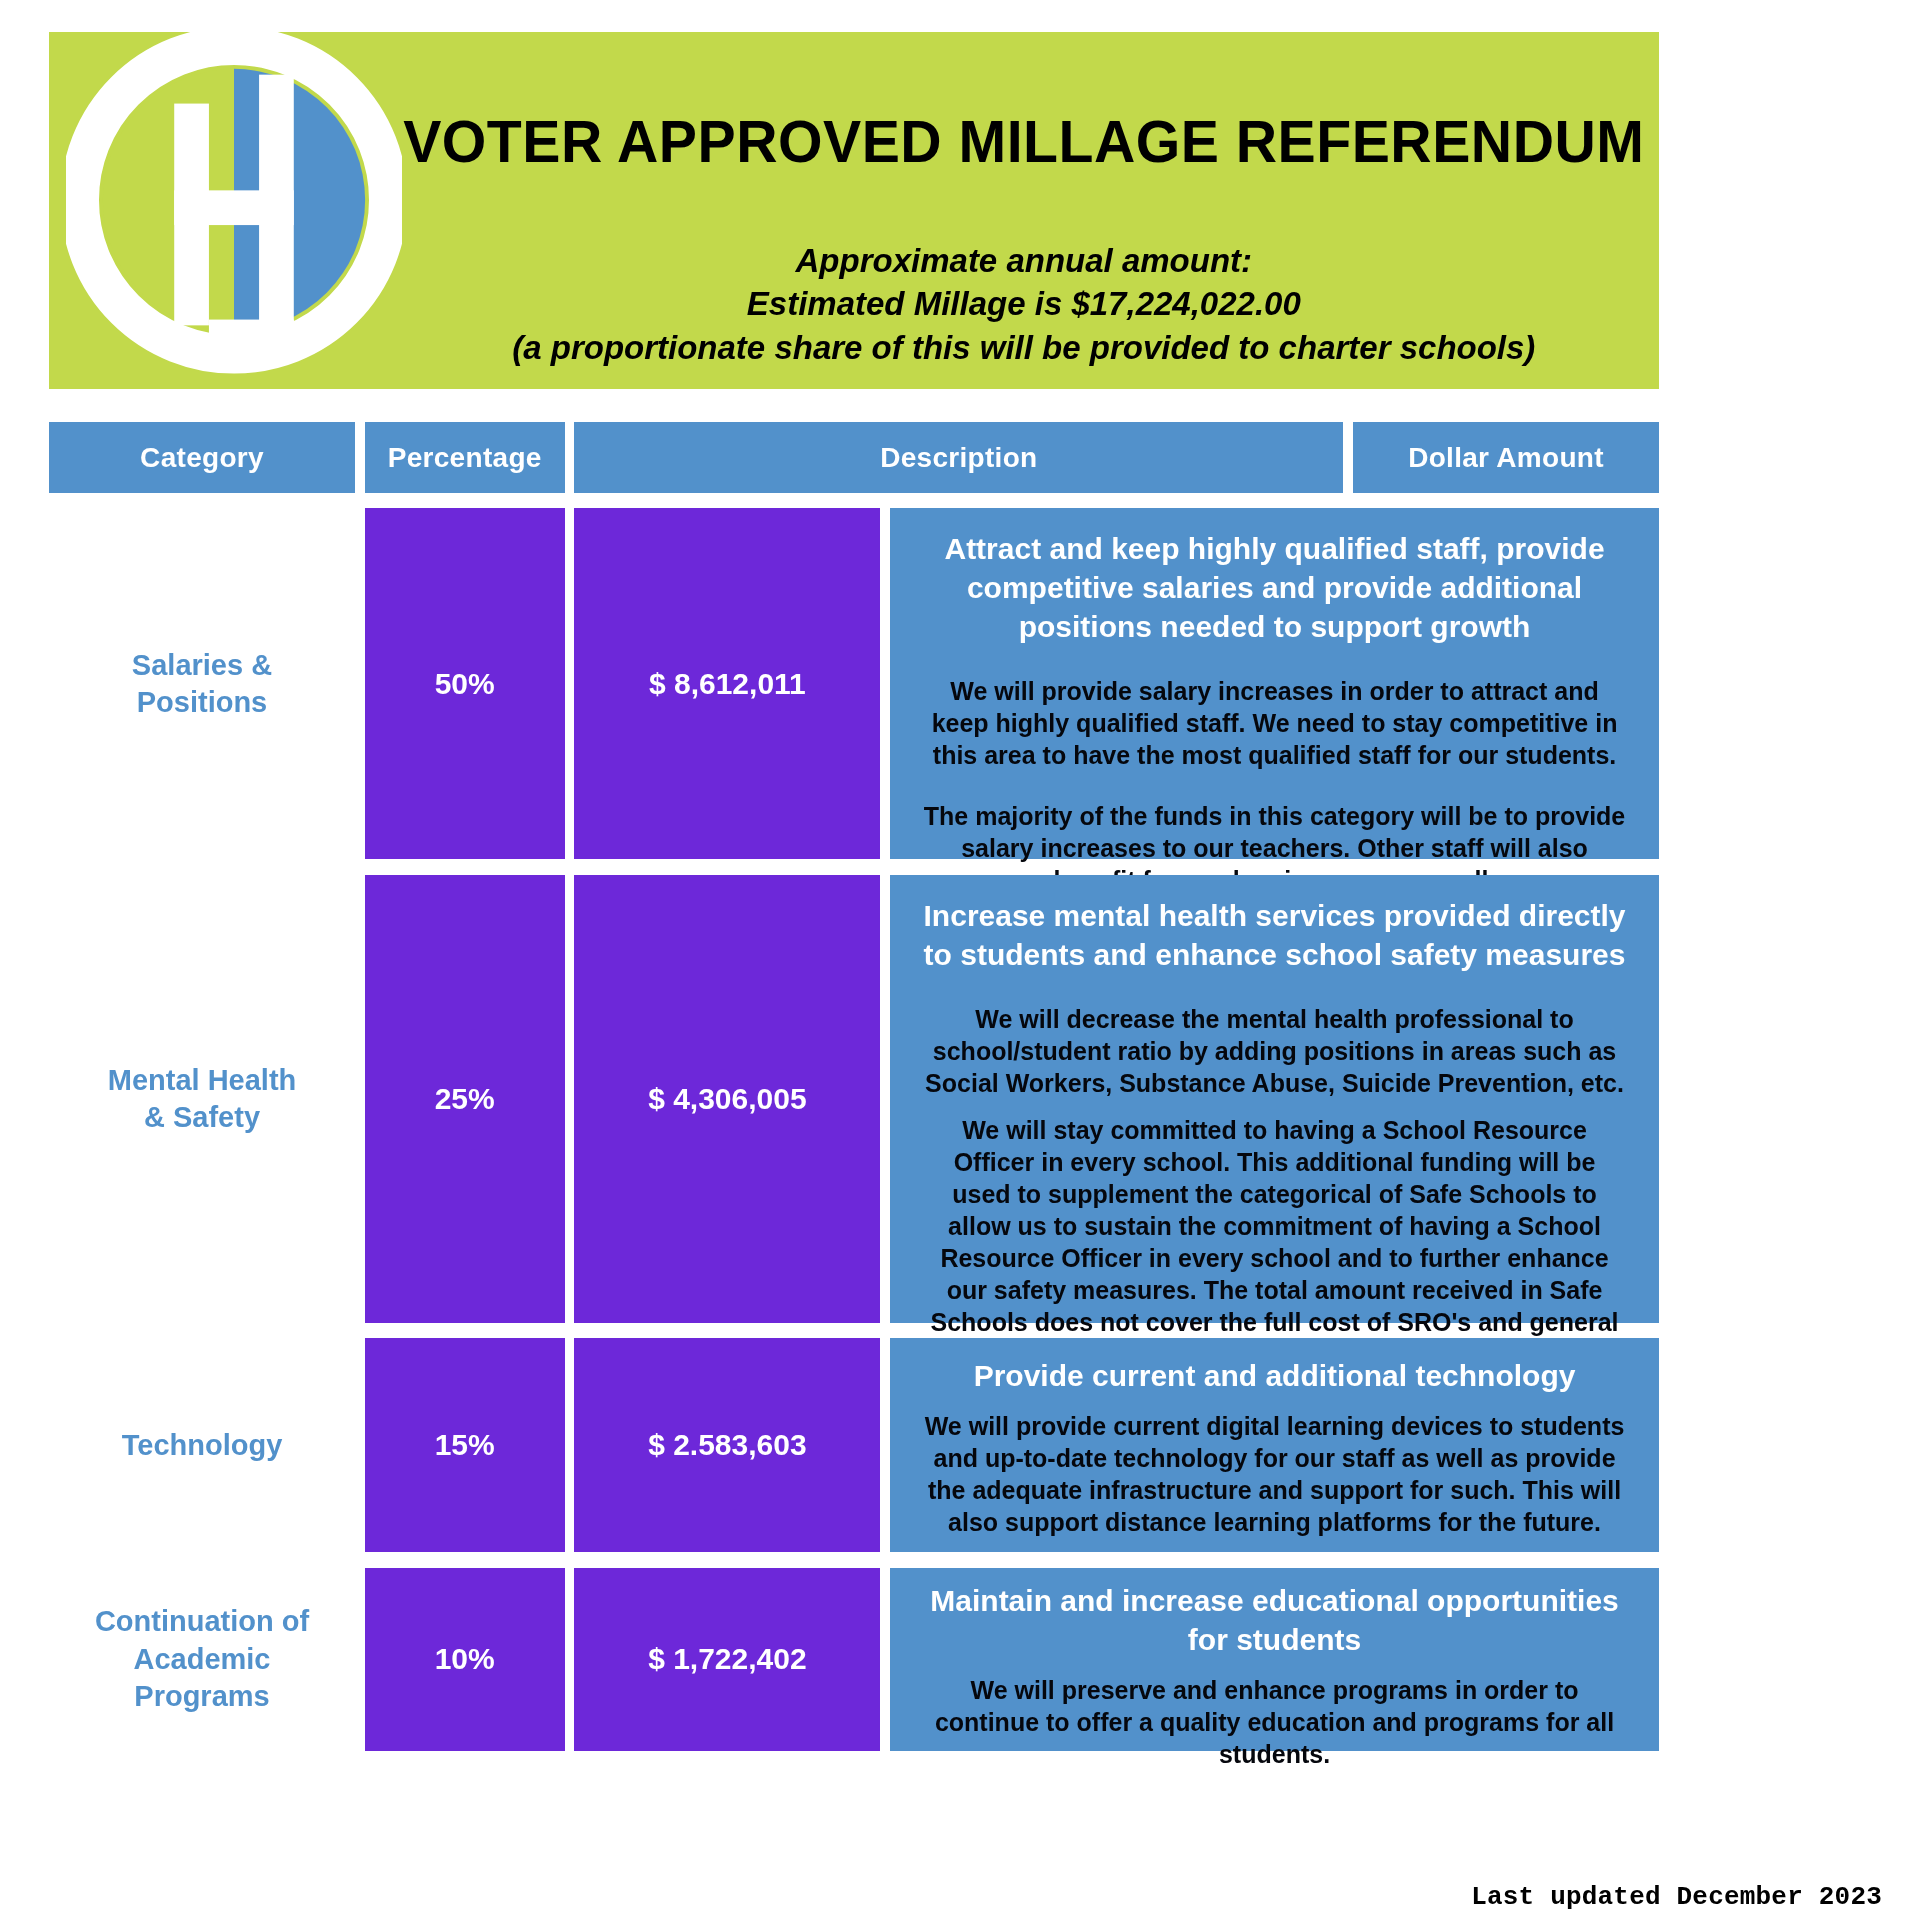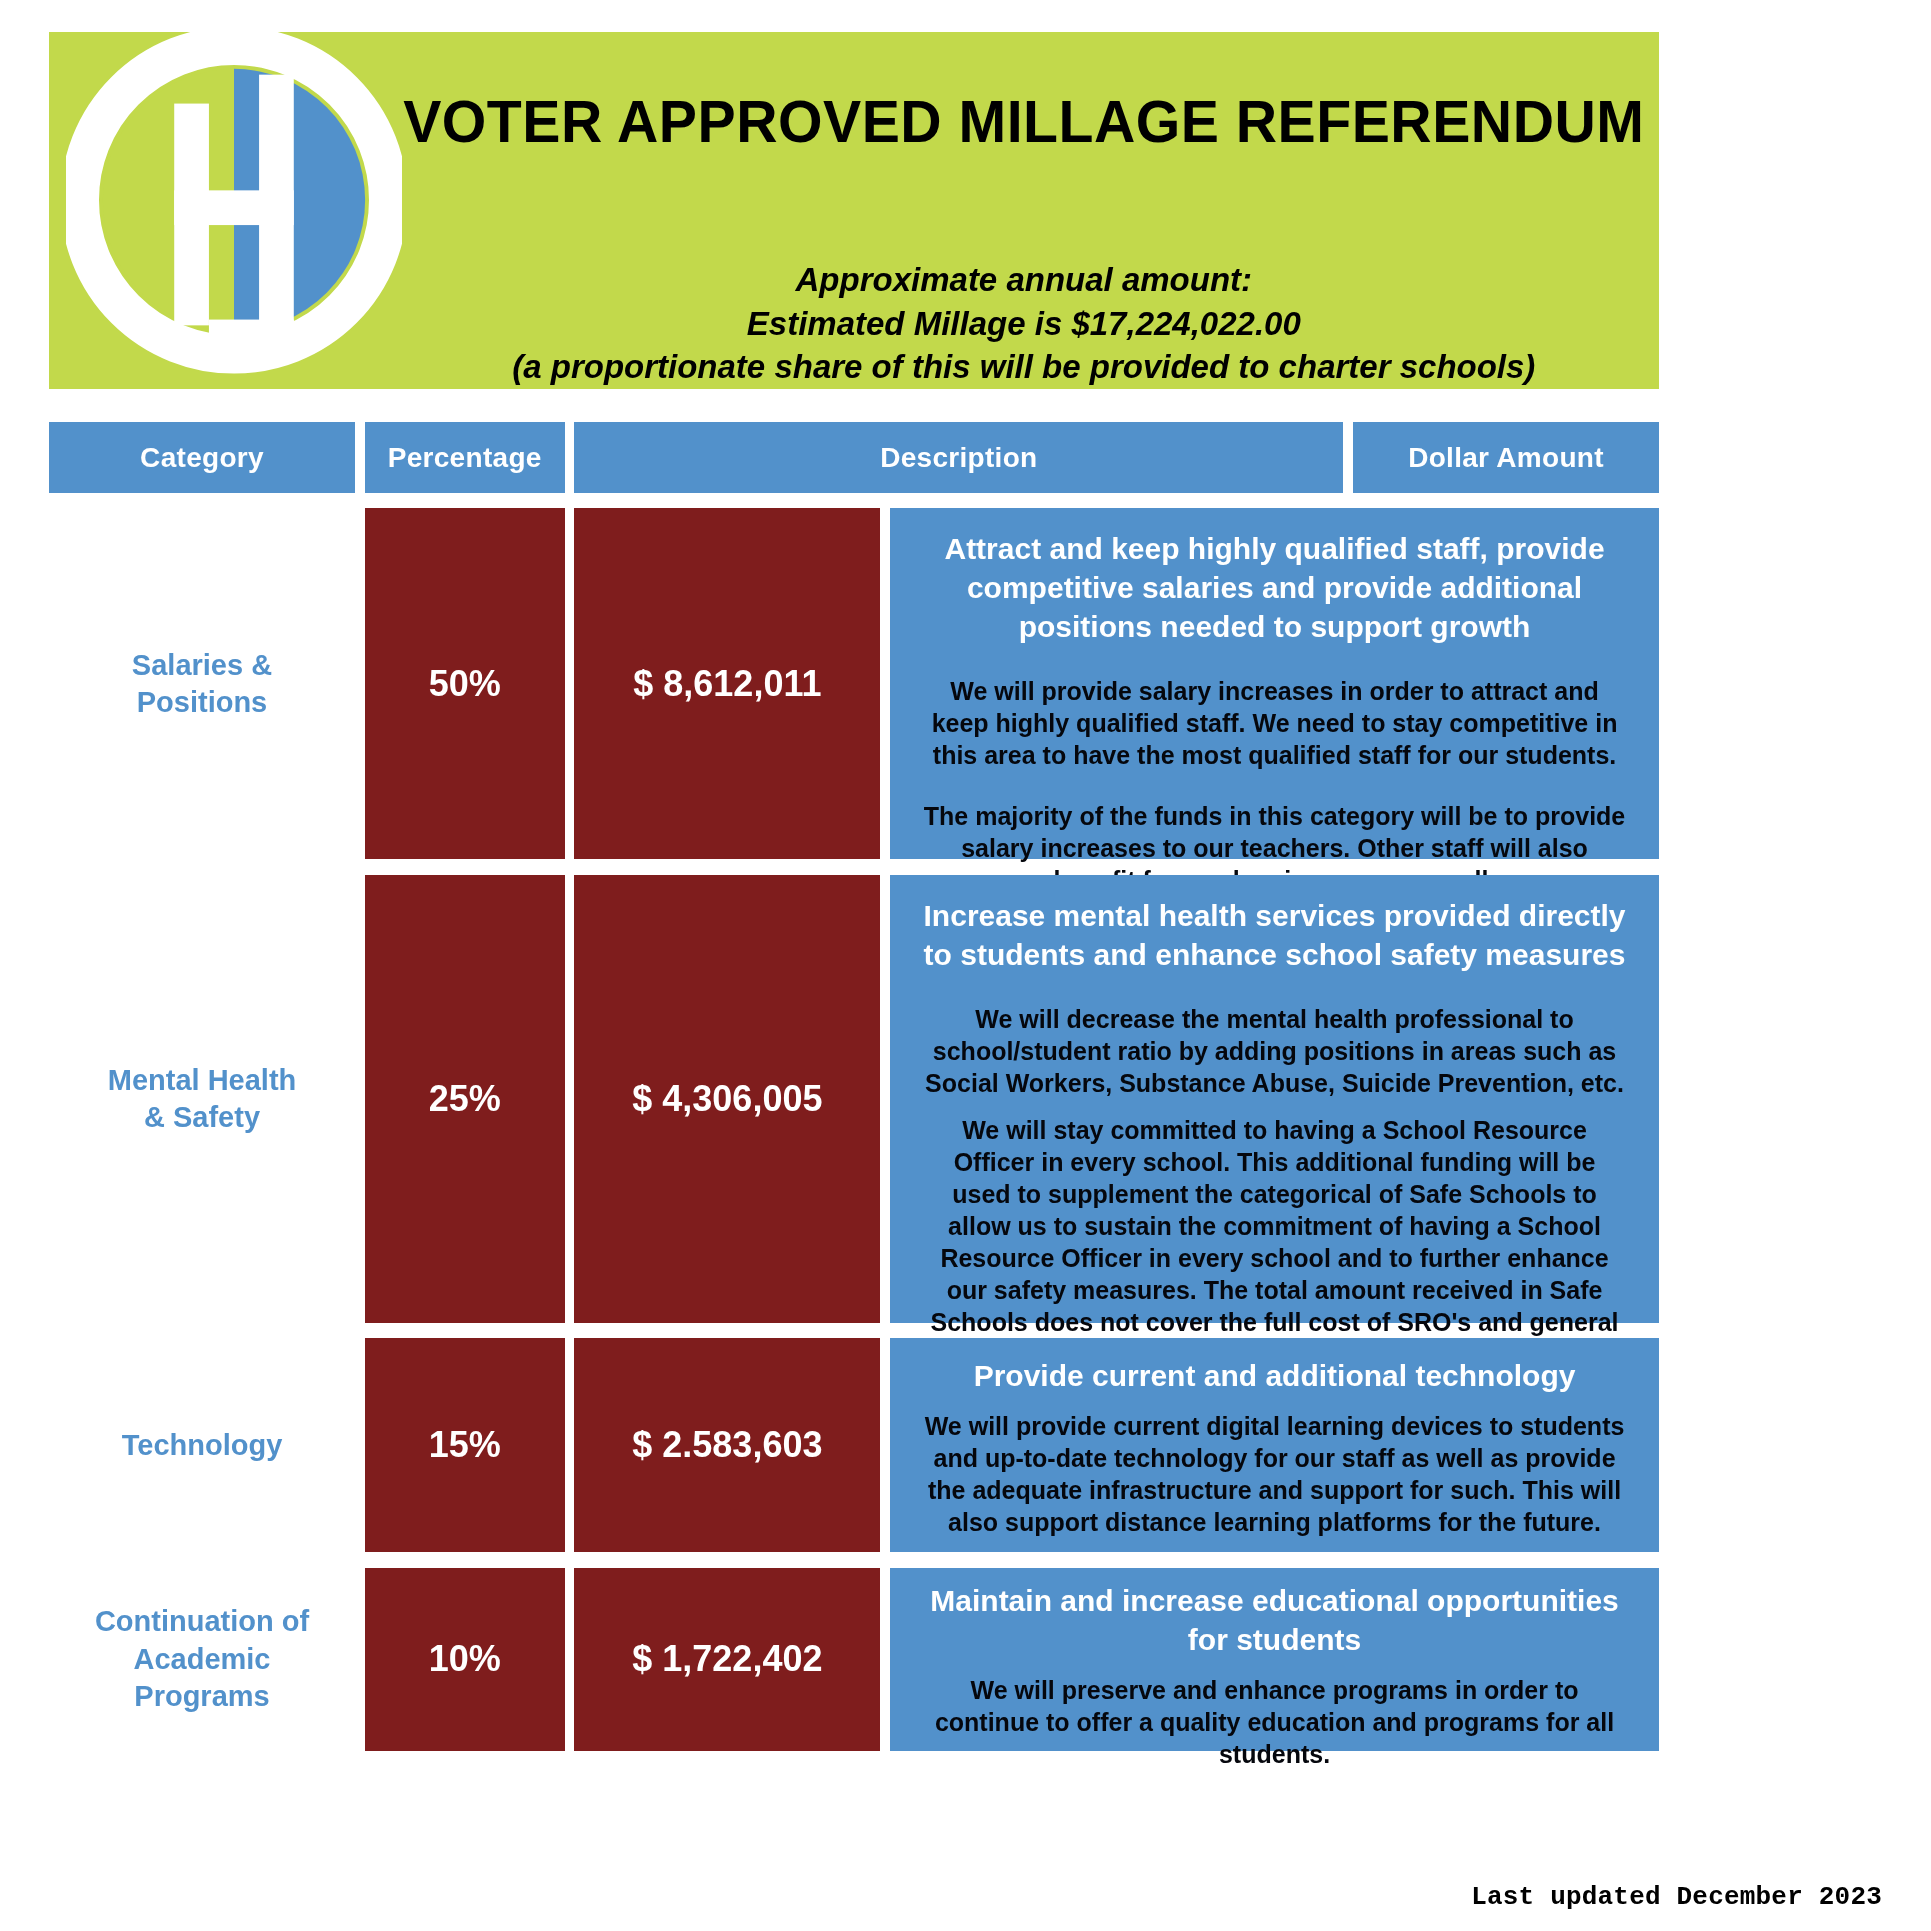--- a/index.html
+++ b/index.html
@@ -22,21 +22,21 @@
     position:absolute;left:0;top:0;right:0;bottom:0;
   }
   .logo{
     position:absolute;
     left:17.4px; top:-21px;
     width:336px;height:378px;
   }
   .header-text{
     position:absolute;
     left:357px; right:17.4px; top:0; bottom:0;
-    display:flex;flex-direction:column;align-items:center;justify-content:space-between;
+    display:flex;flex-direction:column;align-items:center;justify-content:center;
     padding-top:60px;
     box-sizing:border-box;
   }
   .main-title{
     font-family:"Liberation Sans", sans-serif;
     font-weight:bold;
     font-size:59px;
     letter-spacing:0.5px;
     color:#000000;
     line-height:1.05;
@@ -92,23 +92,23 @@
   }
   .cell-cat{
     background:#ffffff;
     color:#5291cb;
     font-size:29px;
     line-height:1.28;
     text-align:center;
     padding:0 7.7px;
   }
   .cell-pct, .cell-amt{
-    background:#7f1d1d;
+    background:#6d28d9;
     color:#ffffff;
-    font-size:36px;
+    font-size:30px;
     align-items:center;
   }
   .cell-desc{
     background:#5291cb;
     display:block;
     padding:21px 33px 21px 33px;
     text-align:center;
   }
   .desc-head{
     color:#ffffff;

